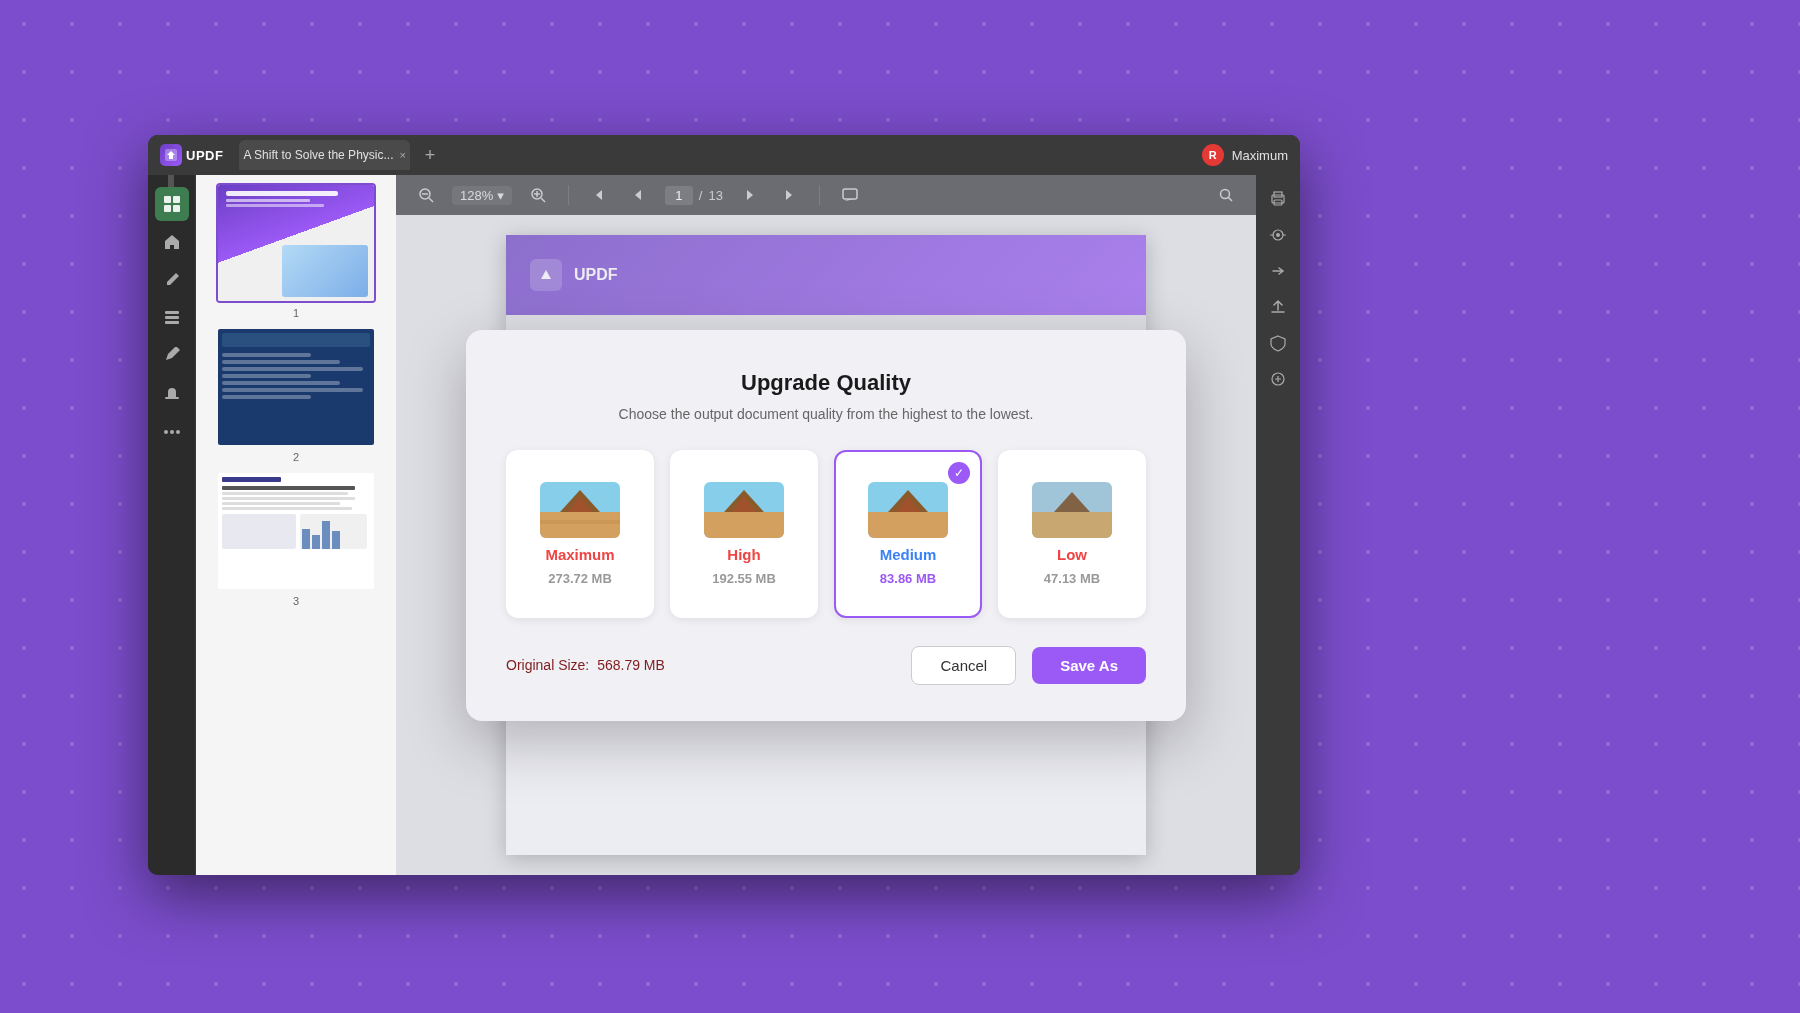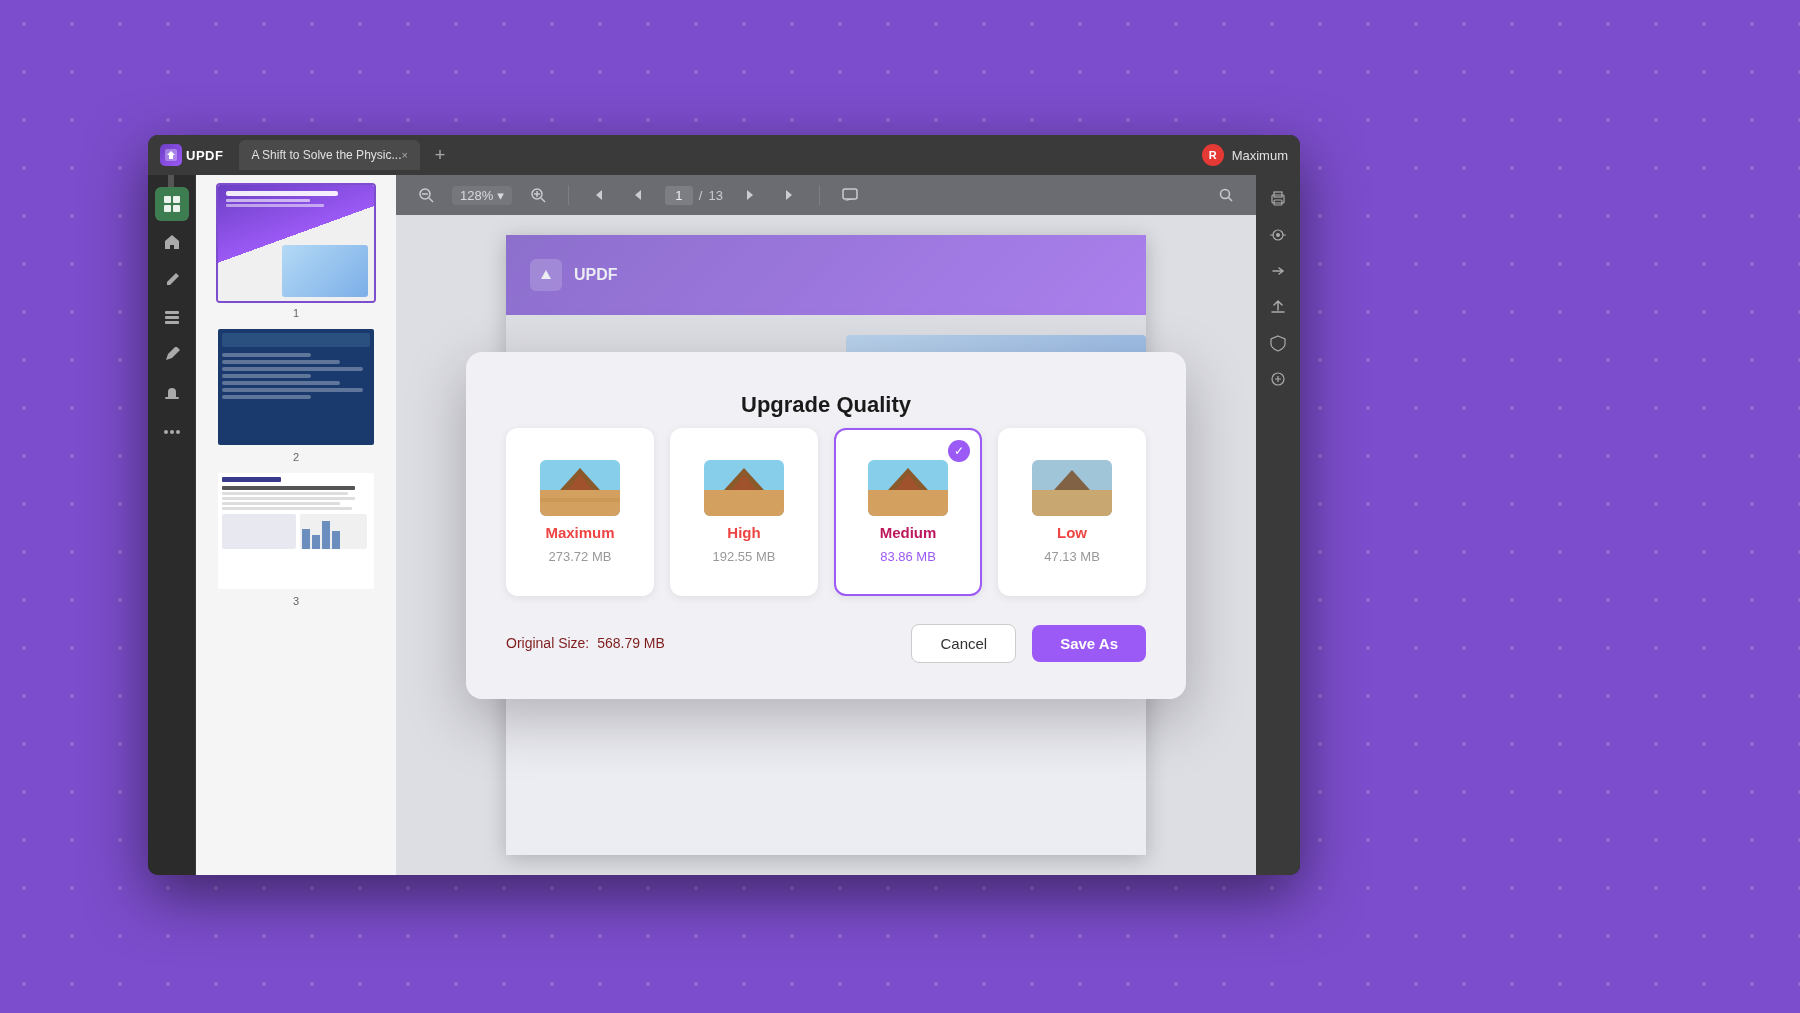--- a/index.html
+++ b/index.html
@@ -70,23 +70,24 @@
     .updf-logo-text {
       color: white;
       font-size: 13px;
       font-weight: 700;
       letter-spacing: 0.5px;
     }
 
     .tab {
       display: flex;
       align-items: center;
+      gap: 6px;
       background: #4a4a4a;
       border-radius: 6px 6px 0 0;
-      padding: 0 12px;
+      padding: 0 4px;
       height: 30px;
       font-size: 12px;
       color: #e0e0e0;
       cursor: pointer;
     }
 
     .tab-close {
       font-size: 11px;
       color: #aaa;
       cursor: pointer;
@@ -473,21 +474,21 @@
     .quality-card.selected {
       border-color: #9b59f5;
       background: white;
     }
 
     .quality-card.selected .card-size {
       color: #9b59f5;
     }
 
     .quality-card.selected .card-title {
-      color: #be185d;
+      color: #3b82f6;
       font-weight: 700;
     }
 
     .check-badge {
       position: absolute;
       top: 10px;
       right: 10px;
       width: 22px;
       height: 22px;
       background: #9b59f5;
@@ -508,20 +509,21 @@
 
     .card-title {
       font-size: 15px;
       font-weight: 700;
       color: #ef4444;
     }
 
     .card-size {
       font-size: 13px;
       color: #999;
+      font-weight: bold;
     }
 
     .modal-footer {
       display: flex;
       align-items: center;
       justify-content: flex-end;
       gap: 16px;
     }
 
     .original-size-text {
@@ -777,20 +779,21 @@
           <div class="pdf-body-bottom">
             <div class="pdf-body-img"></div>
           </div>
         </div>
       </div>
 
       <div class="modal-overlay">
         <div class="modal">
 
           <h2 class="modal-title">Upgrade Quality</h2>
+          <p class="modal-subtitle">Choose the output document quality from the highest to the lowest.</p>
 
           <div class="quality-cards">
 
             <div class="quality-card">
               <div class="card-preview">
                 <svg class="mountain-svg" viewBox="0 0 80 56" xmlns="http://www.w3.org/2000/svg">
                   <rect width="80" height="56" fill="#87ceeb"></rect>
                   <rect y="30" width="80" height="26" fill="#d4a060"></rect>
                   <polygon points="40,8 60,30 20,30" fill="#8B5A2B"></polygon>
                   <polygon points="28,30 40,14 52,30" fill="#a0522d"></polygon>

